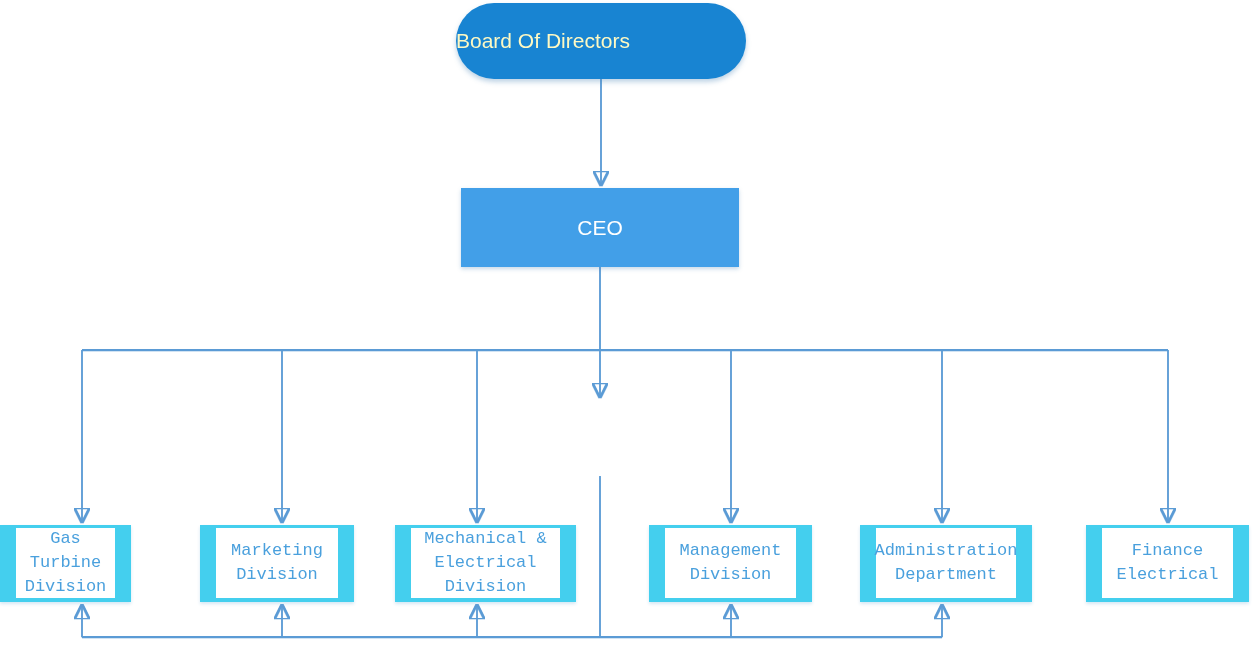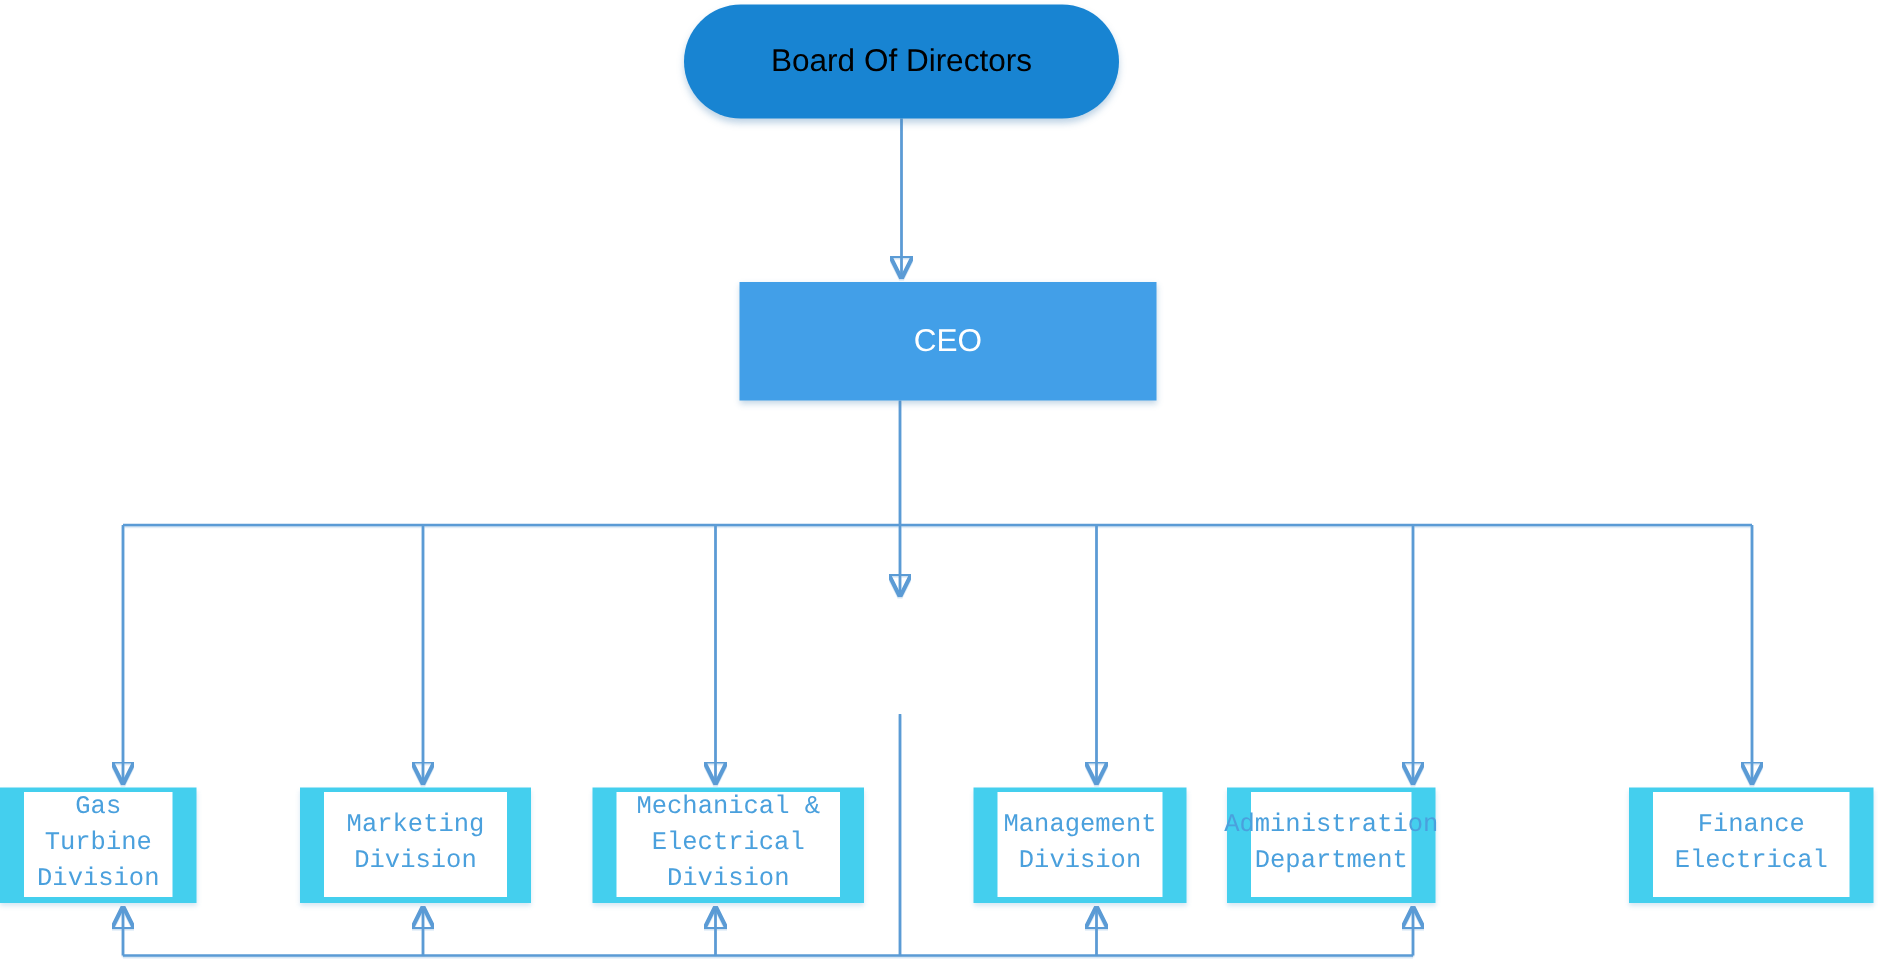--- a/index.html
+++ b/index.html
@@ -7,28 +7,28 @@
     position:relative;width:1252px;height:653px;background:#ffffff;overflow:hidden;
     font-family:"Liberation Sans",sans-serif;
   }
   .connectors{position:absolute;left:0;top:0;width:1252px;height:653px;
     filter:drop-shadow(0 1.5px 0 rgba(91,155,213,0.28));}
   .connectors line,.connectors path{stroke:var(--line,#5b9bd5);stroke-width:1.8;fill:none;}
   .node-label{white-space:pre-line;text-align:center;}
   
   .pill{
     position:absolute;left:456px;top:3px;width:290px;height:76px;border-radius:38px;
-    background:var(--board-fill,#1884d2);display:flex;align-items:center;justify-content:center;
-    color:#000000;font-size:21px;box-shadow:0 3px 5px rgba(70,130,180,0.35);
+    background:var(--board-fill,#1884d2);display:flex;align-items:center;justify-content:flex-start;
+    color:#fef9c3;font-size:21px;box-shadow:0 3px 5px rgba(70,130,180,0.35);
   }
   
   .ceo{
     position:absolute;left:461px;top:188px;width:278px;height:79px;
     background:var(--ceo-fill,#429fe8);display:flex;align-items:center;justify-content:center;
-    color:#fff;font-size:21px;box-shadow:0 2px 4px rgba(70,130,180,0.3);margin-left:32px;
+    color:#fff;font-size:21px;box-shadow:0 2px 4px rgba(70,130,180,0.3);
   }
   
   .diamond{position:absolute;left:489px;top:400px;width:222px;height:76px;
     filter:drop-shadow(0 2px 2px rgba(70,130,180,0.25));}
   .diamond .shape{position:absolute;inset:0;background:var(--diamond-fill,#38b0e8);
     clip-path:polygon(50% 0,100% 50%,50% 100%,0 50%);}
   .diamond .lbl{position:absolute;inset:0;display:flex;align-items:center;justify-content:center;
     color:#fff;font-size:20px;line-height:26px;}
   
   .dept{position:absolute;top:525px;height:77px;background:var(--dept-bar,#44cfee);
@@ -96,27 +96,27 @@
 Division</span>
     </div>
   </div>
   <div class="dept" style="left:395px;width:181px">
     <div class="inner">
       <span class="lbl node-label">Mechanical &amp;
 Electrical
 Division</span>
     </div>
   </div>
-  <div class="dept" style="left:649px;width:142px">
+  <div class="dept" style="left:649px;width:163px">
     <div class="inner">
       <span class="lbl node-label">Management
 Division</span>
     </div>
   </div>
-  <div class="dept" style="left:818px;width:139px">
+  <div class="dept" style="left:860px;width:172px">
     <div class="inner">
       <span class="lbl node-label">Administration
 Department</span>
     </div>
   </div>
   <div class="dept" style="left:1086px;width:163px">
     <div class="inner">
       <span class="lbl node-label">Finance
 Electrical</span>
     </div>

